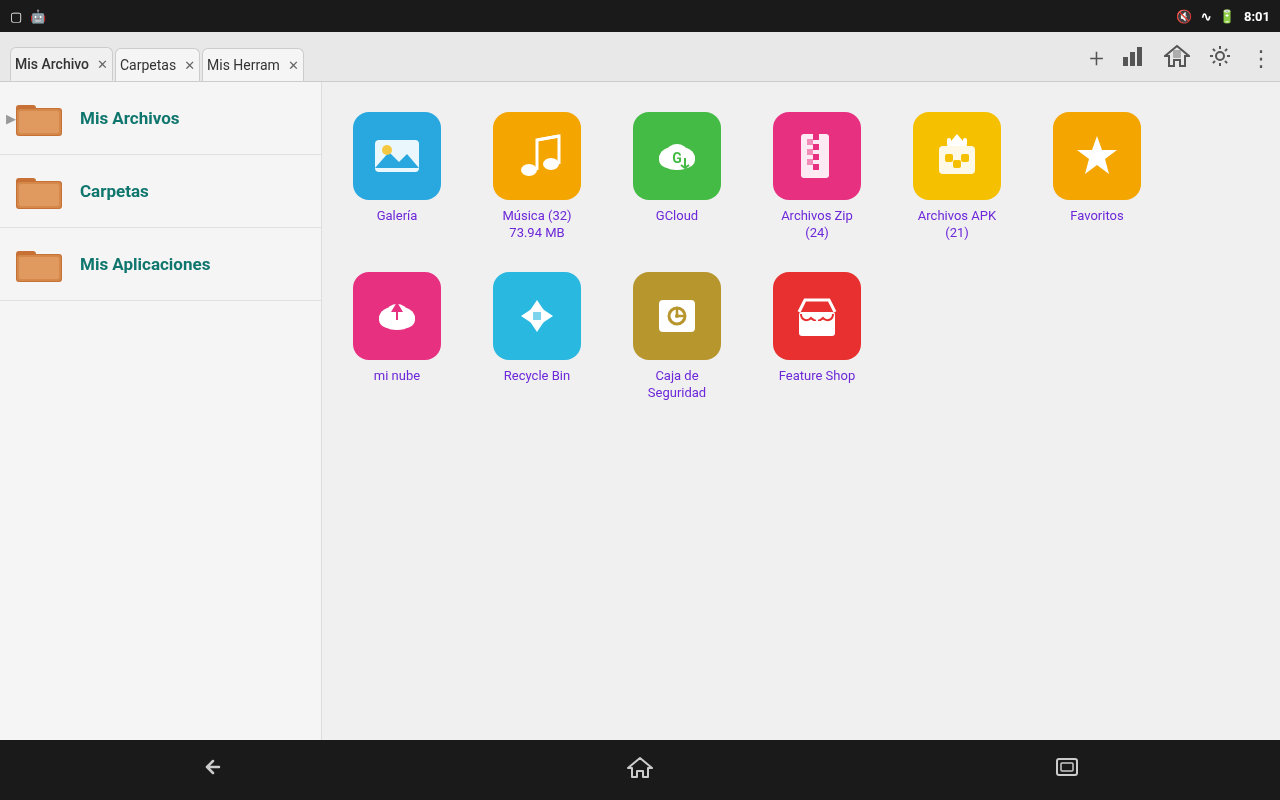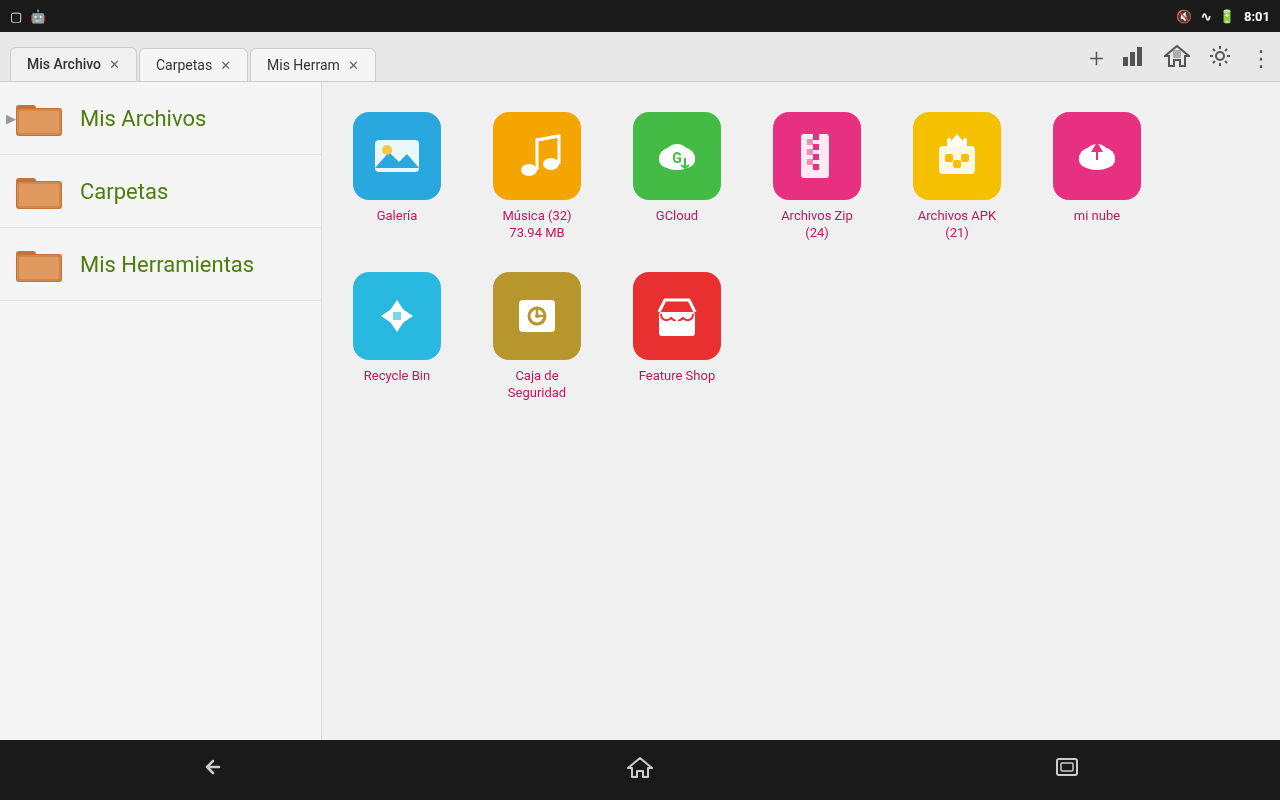--- a/index.html
+++ b/index.html
@@ -36,21 +36,21 @@
       align-items: flex-end;
       padding-left: 10px;
       border-bottom: 1px solid #ccc;
       flex-shrink: 0;
       position: relative;
     }
     .tab {
       background: #f5f5f5;
       border: 1px solid #ccc;
       border-bottom: none;
-      padding: 8px 16px;
+      padding: 8px 4px;
       margin-right: 2px;
       border-radius: 6px 6px 0 0;
       font-size: 14px;
       display: flex;
       align-items: center;
       gap: 8px;
       cursor: pointer;
       color: #333;
     }
     .tab.active {
@@ -100,23 +100,23 @@
       cursor: pointer;
       position: relative;
     }
     .sidebar-folder-icon {
       width: 46px;
       height: 36px;
       margin-right: 18px;
       flex-shrink: 0;
     }
     .sidebar-label {
-      font-size: 22px;
-      color: #4d7c0f;
-      font-weight: 400;
+      font-size: 17px;
+      color: #0f766e;
+      font-weight: 700;
     }
     .sidebar-arrow {
       position: absolute;
       left: 6px;
       color: #999;
       font-size: 13px;
     }
 
     
     #content {
@@ -144,21 +144,21 @@
       border-radius: 16px;
       display: flex;
       align-items: center;
       justify-content: center;
       margin-bottom: 8px;
       position: relative;
     }
     .app-icon svg { width: 52px; height: 52px; }
     .app-label {
       font-size: 13px;
-      color: #be185d;
+      color: #6d28d9;
       text-align: center;
       line-height: 1.3;
     }
 
     
     #bottom-nav {
       background: #1a1a1a;
       height: 60px;
       display: flex;
       align-items: center;
@@ -252,21 +252,21 @@
       <span class="sidebar-label">Carpetas</span>
     </div>
 
     <div class="sidebar-item">
       <svg class="sidebar-folder-icon" viewBox="0 0 46 36">
         <rect x="0" y="8" width="46" height="28" rx="3" fill="#c87137"></rect>
         <rect x="0" y="5" width="20" height="10" rx="3" fill="#c87137"></rect>
         <rect x="1" y="9" width="44" height="26" rx="3" fill="#d4884a"></rect>
         <rect x="3" y="11" width="40" height="22" rx="2" fill="#e09a60"></rect>
       </svg>
-      <span class="sidebar-label">Mis Herramientas</span>
+      <span class="sidebar-label">Mis Aplicaciones</span>
     </div>
 
   </div>
 
   <div id="content">
     <div class="grid">
 
       <div class="grid-item">
         <div class="app-icon" style="background:#29a8e0;">
           <svg viewBox="0 0 52 52" fill="white">
@@ -333,20 +333,28 @@
               <rect x="32" y="8" width="4" height="8" rx="2" fill="white"></rect>
               <rect x="14" y="24" width="8" height="8" rx="2" fill="#f5c000"></rect>
               <rect x="30" y="24" width="8" height="8" rx="2" fill="#f5c000"></rect>
               <rect x="22" y="30" width="8" height="8" rx="2" fill="#f5c000"></rect>
             </svg>
         </div>
         <span class="app-label">Archivos APK<br>(21)</span>
       </div>
 
 
+      <div class="grid-item">
+        <div class="app-icon" style="background:#f5a500;">
+          <svg viewBox="0 0 52 52" fill="white">
+              <polygon points="26,6 31,20 46,20 34,29 38,44 26,35 14,44 18,29 6,20 21,20" fill="white"></polygon>
+            </svg>
+        </div>
+        <span class="app-label">Favoritos</span>
+      </div>
 
       <div class="grid-item">
         <div class="app-icon" style="background:#e83080;">
           <svg viewBox="0 0 52 52" fill="white">
               <ellipse cx="26" cy="28" rx="18" ry="12" fill="white"></ellipse>
               <ellipse cx="18" cy="30" rx="10" ry="8" fill="white"></ellipse>
               <ellipse cx="34" cy="30" rx="10" ry="8" fill="white"></ellipse>
               <ellipse cx="26" cy="22" rx="10" ry="8" fill="white"></ellipse>
               <polygon points="26,12 20,22 32,22" fill="#e83080"></polygon>
               <line x1="26" y1="22" x2="26" y2="30" stroke="#e83080" stroke-width="2"></line>

